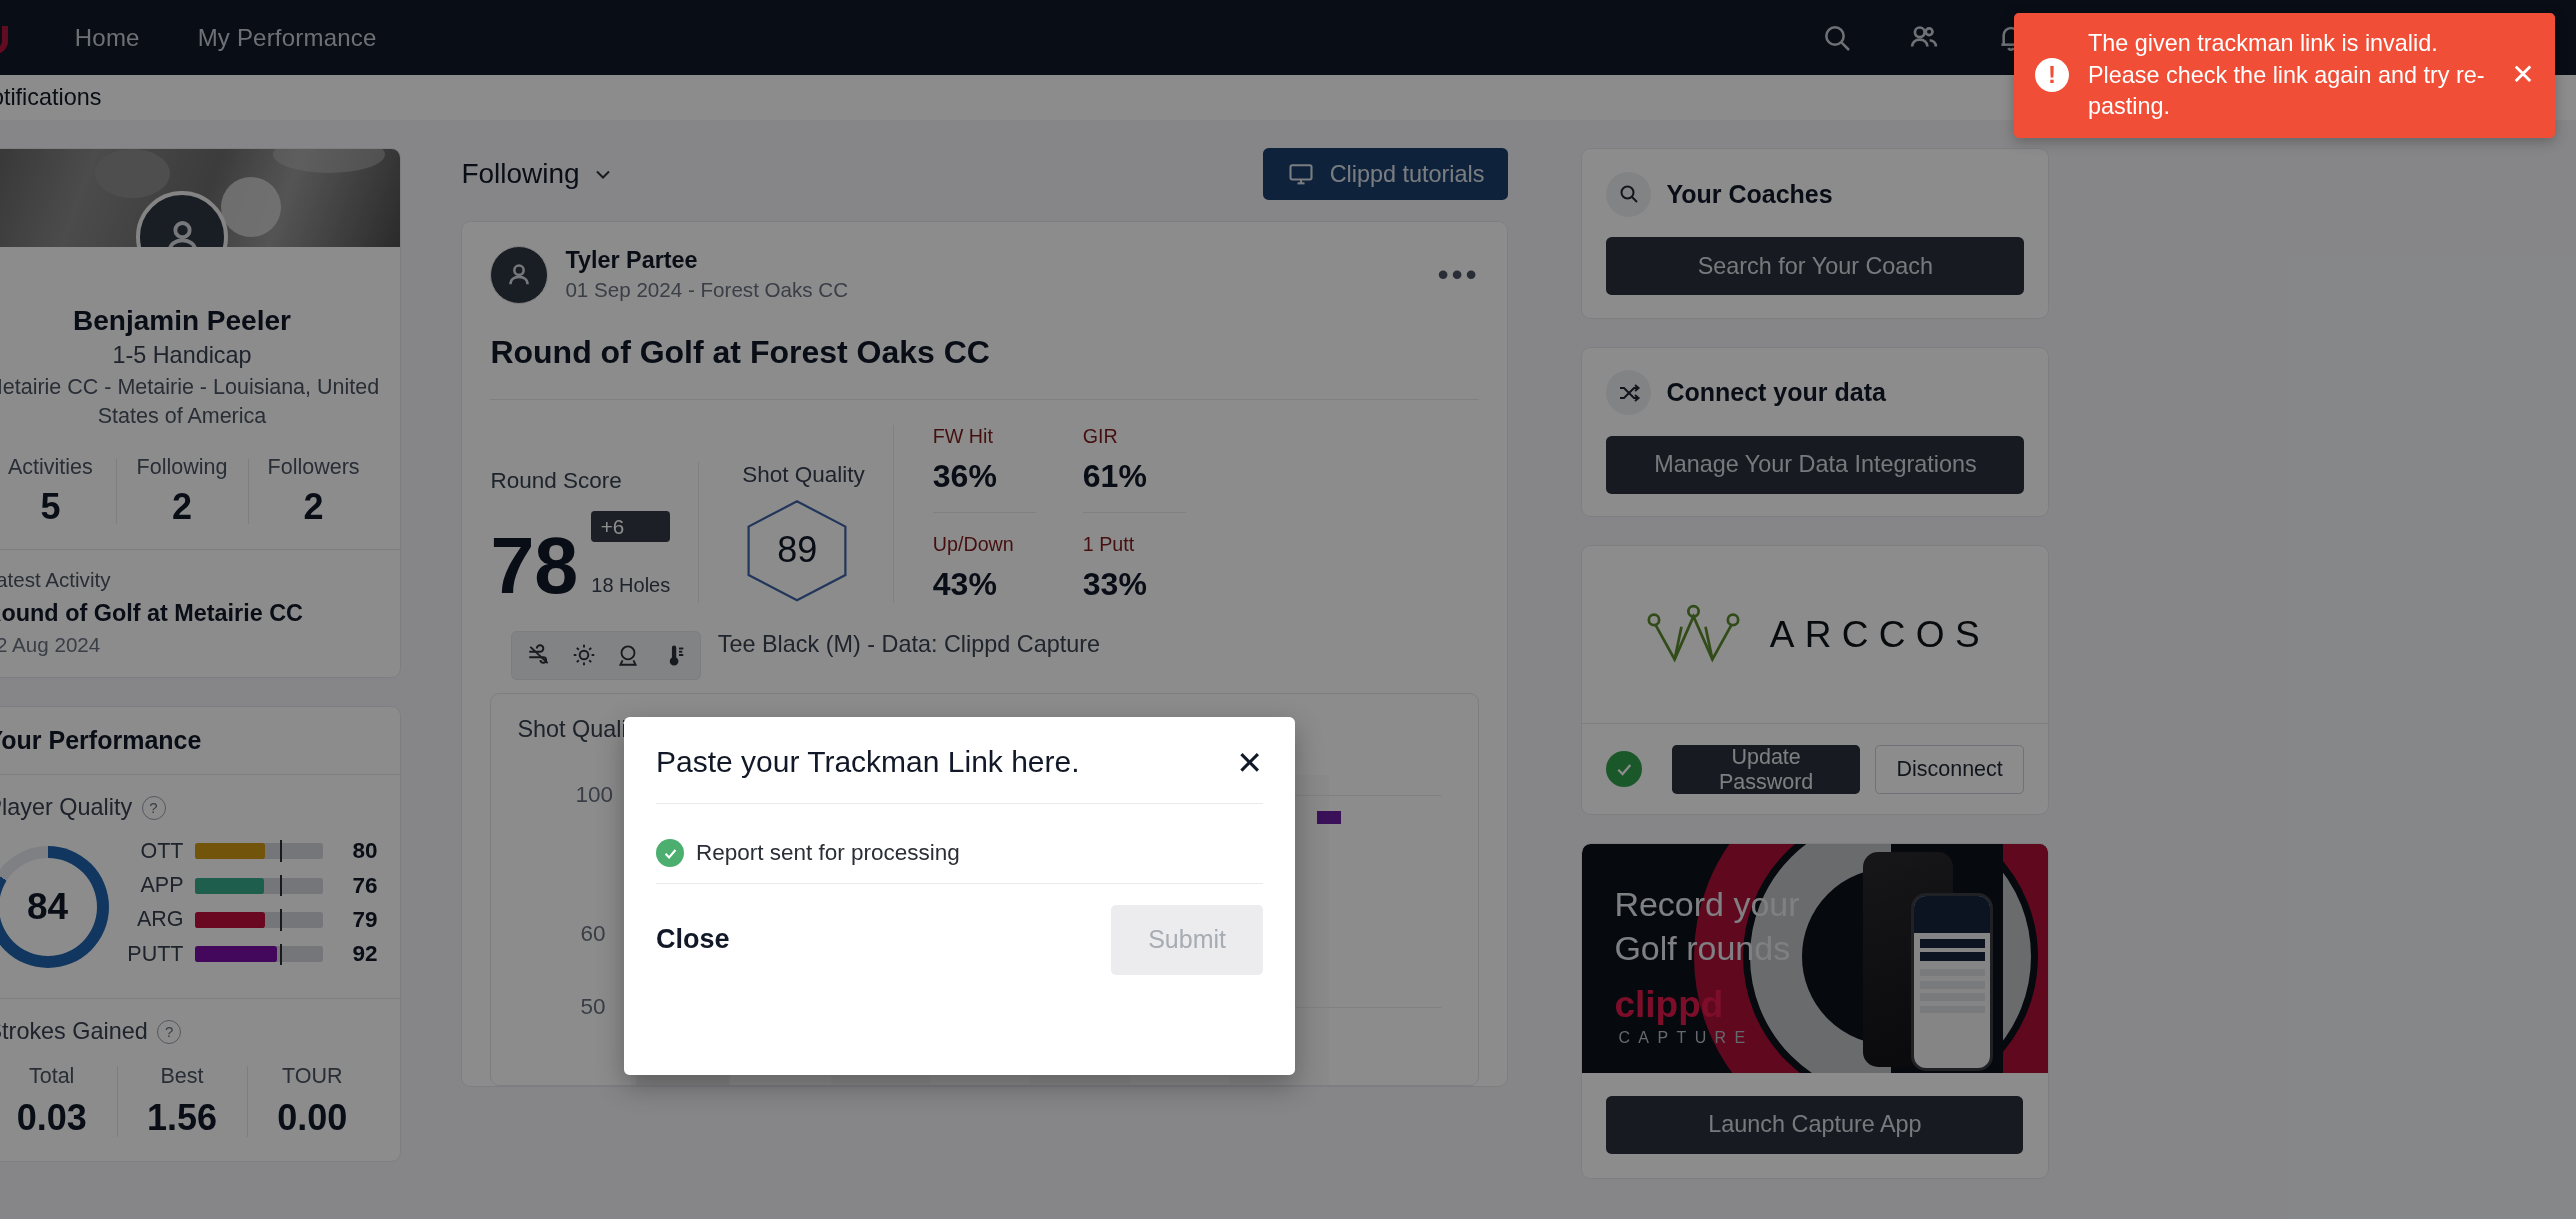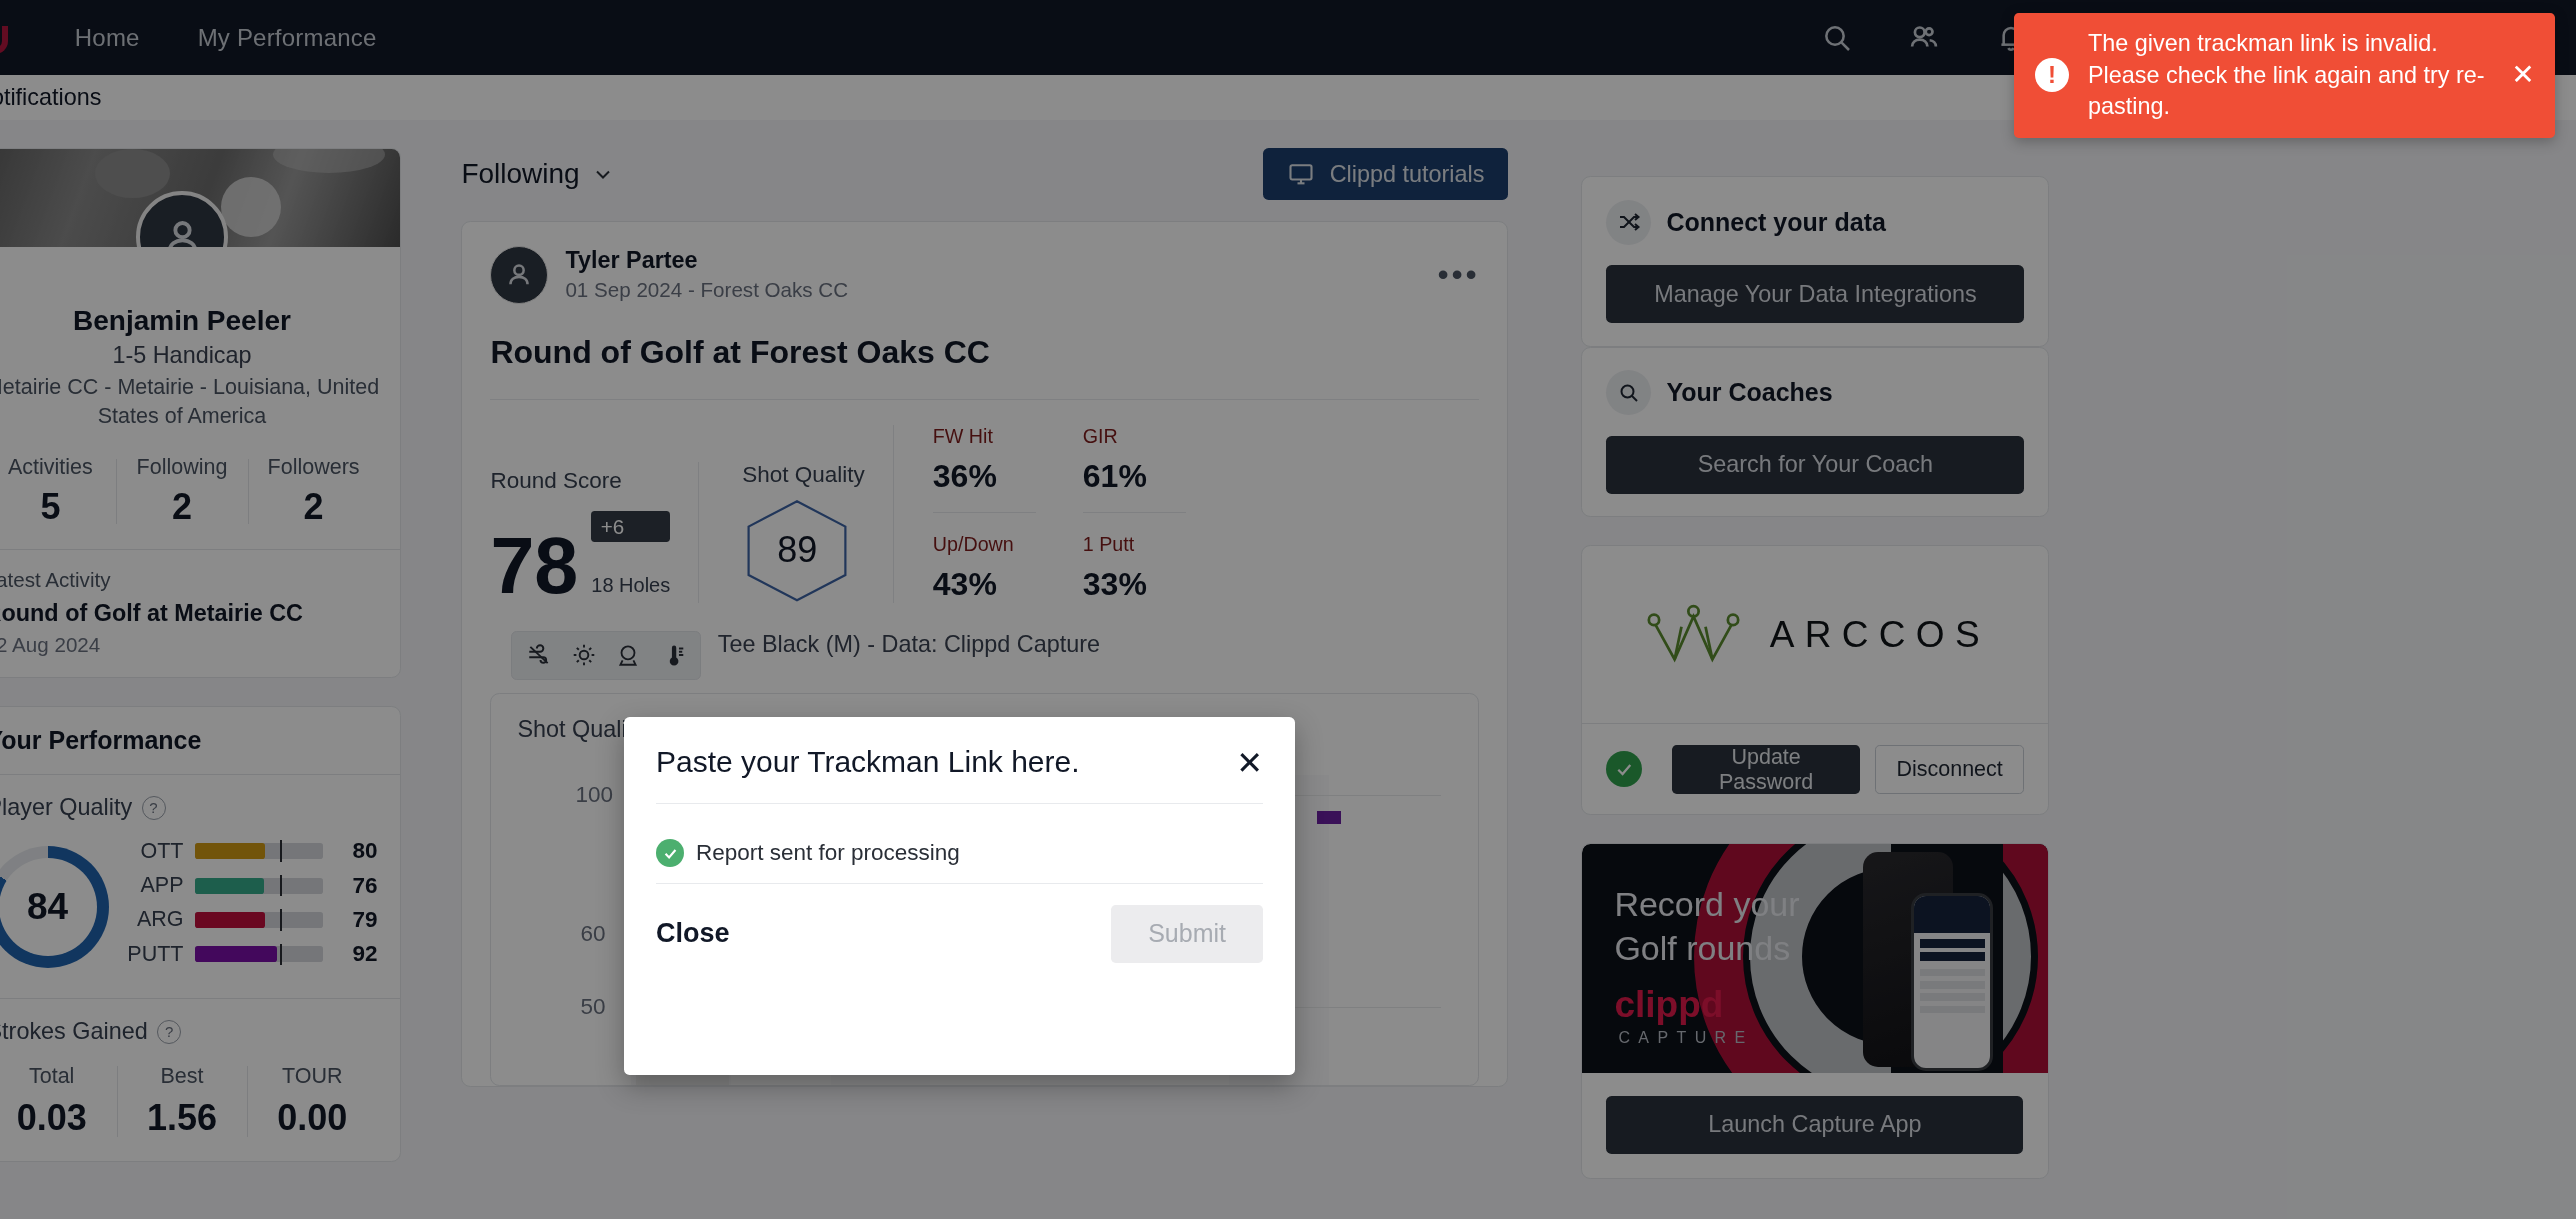--- a/index.html
+++ b/index.html
@@ -209,21 +209,21 @@
   }
   .m-input::placeholder { color: #a9aeb6; }
   .m-status { display: flex; align-items: center; gap: 12px; margin-top: 15px; }
   .m-status .gc { width: 28px; height: 28px; border-radius: 50%; background: #4caf6f; display:flex; align-items:center; justify-content:center; flex:none;}
   .m-status span { font-size: 22.5px; color: #2a2f37; }
   .m-rule2 { height: 0.9px; background: #e8eaed; margin: 16px 32px 0; }
   .m-foot { display: flex; align-items: center; padding: 20.6px 32px 0; }
   .m-cancel { font-size: 27px; font-weight: bold; color: #111827; background:none; border:none; cursor:pointer; font-family:"Liberation Sans", sans-serif; }
   .m-submit {
     background: #ececee; color: #a7abb2; border: none; border-radius: 4.7px;
-    height: 58px; padding: 0 37px; font-size: 25px; cursor: pointer;
+    height: 70px; padding: 0 37px; font-size: 25px; cursor: pointer;
     font-family: "Liberation Sans", sans-serif;
   }
 
   
   .toast {
     position: absolute; right: 20.6px; top: 13px; width: 541px; min-height: 90px;
     background: #f04e36; border-radius: 4.7px; z-index: 60;
     display: flex; align-items: center; padding: 15px 20.6px; gap: 19px;
     box-shadow: 0 3.7px 13px rgba(0,0,0,.25);
   }
@@ -558,46 +558,46 @@
 
                 <div class="dot-mark" style="left:84.6%;top:36px"></div>
               </div>
             </div>
           </div>
         </div>
       </div>
 
       <div class="col-right">
 
+        <div class="card rc">
+          <div class="rc-head">
+            <div class="rc-ico">
+              <svg width="24" height="24" viewBox="0 0 24 24" fill="none" stroke="#1f2733" stroke-width="2">
+                  <circle cx="10.5" cy="10.5" r="6"></circle>
+                  <line x1="15" y1="15" x2="20" y2="20"></line>
+                </svg>
+            </div>
+            <div class="rc-title">Your Coaches</div>
+          </div>
+          <button class="dark-btn">Search for Your Coach</button>
+        </div>
+
         <div class="card rc" style="margin-top:28px">
           <div class="rc-head">
             <div class="rc-ico">
               <svg width="24" height="24" viewBox="0 0 24 24" fill="none" stroke="#1f2733" stroke-width="2">
                   <path d="M3 7h4l10 10h4"></path>
                   <path d="M3 17h4L17 7h4"></path>
                   <polyline points="18,4 21.5,7 18,10"></polyline>
                   <polyline points="18,14 21.5,17 18,20"></polyline>
                 </svg>
             </div>
             <div class="rc-title">Connect your data</div>
           </div>
           <button class="dark-btn">Manage Your Data Integrations</button>
-        </div>
-
-        <div class="card rc">
-          <div class="rc-head">
-            <div class="rc-ico">
-              <svg width="24" height="24" viewBox="0 0 24 24" fill="none" stroke="#1f2733" stroke-width="2">
-                  <circle cx="10.5" cy="10.5" r="6"></circle>
-                  <line x1="15" y1="15" x2="20" y2="20"></line>
-                </svg>
-            </div>
-            <div class="rc-title">Your Coaches</div>
-          </div>
-          <button class="dark-btn">Search for Your Coach</button>
         </div>
 
         <div class="card" style="margin-top:28px">
           <div class="arccos-top">
             <svg width="105" height="67" viewBox="0 0 120 78" fill="none" stroke="#5a8b2e" stroke-width="3.2">
               <circle cx="14" cy="22" r="6"></circle>
                 <circle cx="60" cy="12" r="6"></circle>
                 <circle cx="106" cy="22" r="6"></circle>
               <path d="M16 28 L38 68 L60 18 L82 68 L104 28"></path>
               <path d="M38 68 L46 30"></path>

